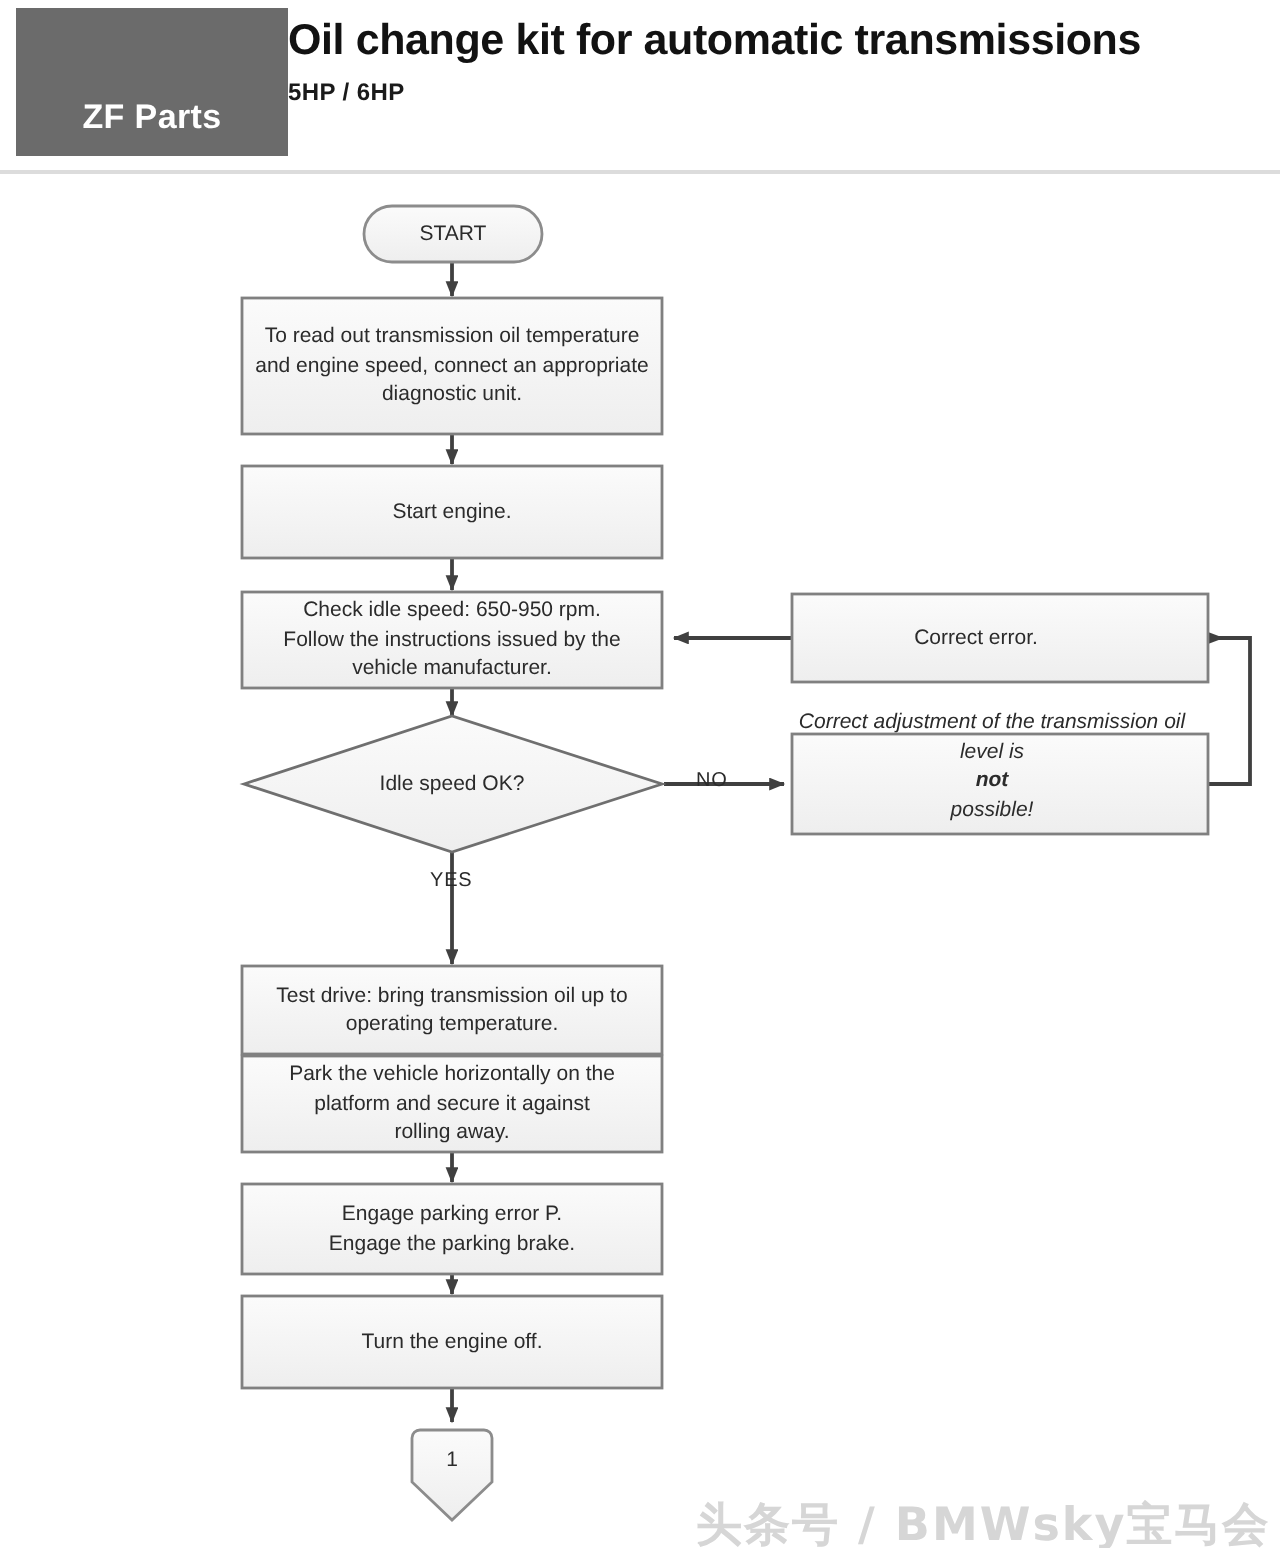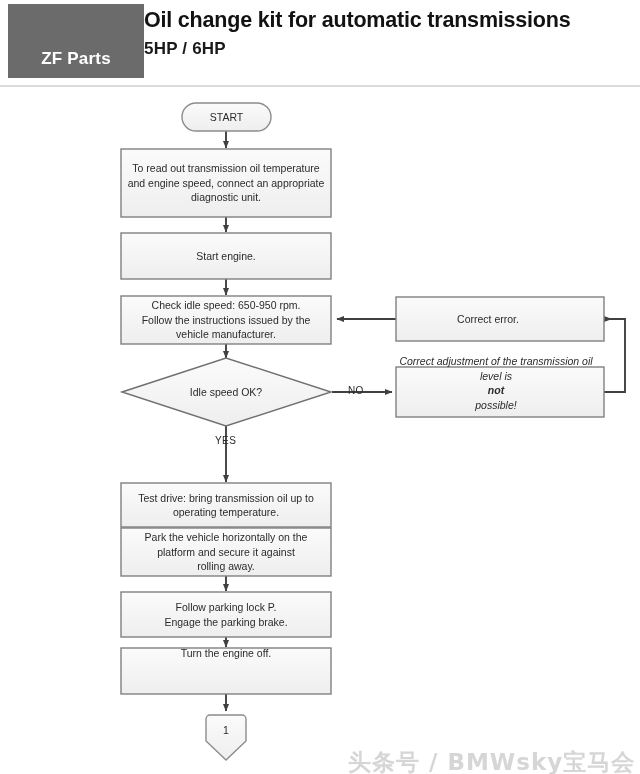--- a/index.html
+++ b/index.html
@@ -57,21 +57,21 @@
     font-weight: bold;
     color: #121212;
     letter-spacing: -0.2px;
     white-space: nowrap;
     font-family: "Liberation Sans", sans-serif;
   }
   #header-subtitle {
     position: absolute;
     left: 144px;
     top: 39px;
-    font-size: 17px;
+    font-size: 12px;
     font-weight: bold;
     color: #1a1a1a;
     letter-spacing: 0.2px;
     white-space: nowrap;
     font-family: "Liberation Sans", sans-serif;
   }
   #header-rule {
     position: absolute;
     left: 0;
     top: 85px;
@@ -251,26 +251,26 @@
     <div class="node-text" style="left:121px; top:442px; width:210px; height:48px;">
       <span>
         <span>Park the vehicle horizontally on the</span>
         <span>platform and secure it against</span>
         <span>rolling away.</span>
       </span>
     </div>
 
     <div class="node-text" style="left:121px; top:506px; width:210px; height:45px;">
       <span>
-        <span>Follow parking lock P.</span>
+        <span>Engage parking error P.</span>
         <span>Engage the parking brake.</span>
       </span>
     </div>
 
-    <div class="node-text" style="left:121px; top:544px; width:210px; height:46px;">Turn the engine off.</div>
+    <div class="node-text" style="left:121px; top:562px; width:210px; height:46px;">Turn the engine off.</div>
 
     <div class="node-text" style="left:206px; top:629px; width:40px; height:30px;">1</div>
 
     <div class="edge-label" style="left:348px; top:299px;">NO</div>
     <div class="edge-label" style="left:215px; top:349px;">YES</div>
 
     <div class="hit" style="left:182px; top:17px;  width:89px;  height:28px;"></div>
     <div class="hit" style="left:121px; top:63px;  width:210px; height:68px;"></div>
     <div class="hit" style="left:121px; top:147px; width:210px; height:46px;"></div>
     <div class="hit" style="left:121px; top:210px; width:210px; height:48px;"></div>

